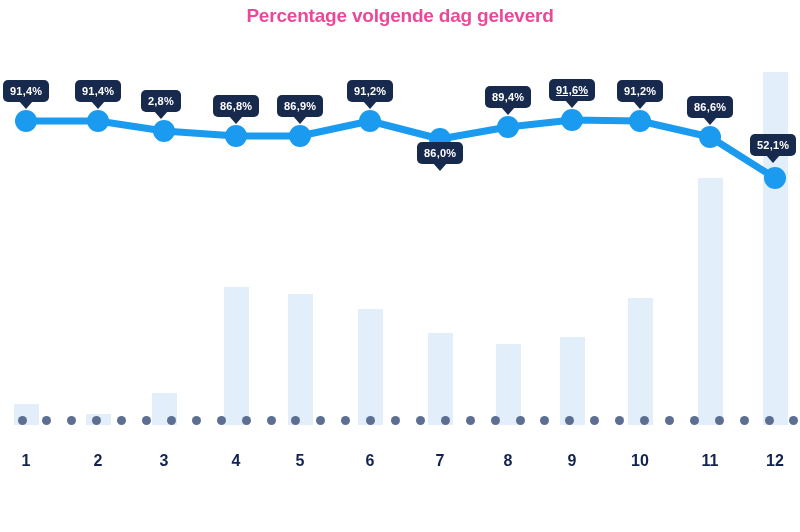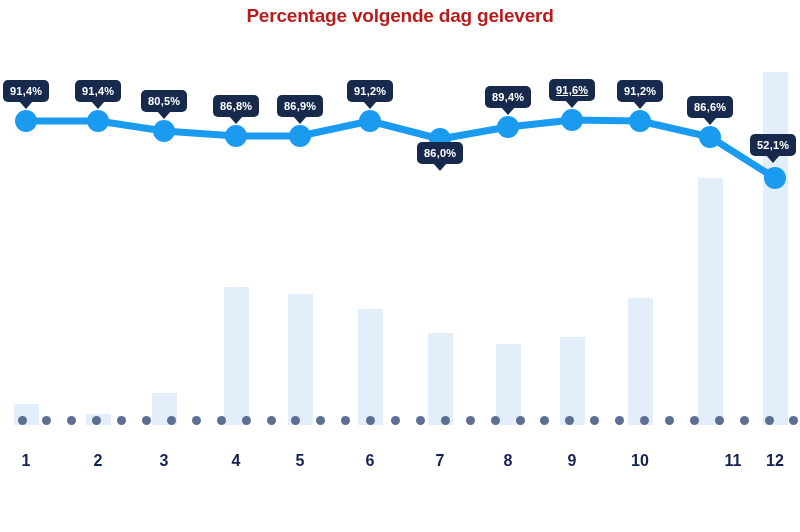--- a/index.html
+++ b/index.html
@@ -5,21 +5,21 @@
   html,body{margin:0;padding:0;}
   body{
     width:800px;height:532px;background:#ffffff;
     font-family:"Liberation Sans", sans-serif;
     overflow:hidden;position:relative;
   }
   #chart-root{position:absolute;inset:0;}
 
   .chart-title{
     position:absolute;left:0;right:0;top:4px;
-    text-align:center;color:#b91c1c;
+    text-align:center;color:#ec4899;
     font-size:19px;font-weight:700;line-height:24px;
     letter-spacing:-0.2px;
   }
   .chart-title span{display:block;}
 
   .plot{position:absolute;left:0;top:0;width:664px;height:470px;}
 
   .bar{
     position:absolute;background:#e3eefb;width:25px;
   }
@@ -133,21 +133,21 @@
         <div class="marker" style="left: 429px; top: 128px; background: rgb(26, 155, 240);"></div>
         <div class="marker" style="left: 497px; top: 116px; background: rgb(26, 155, 240);"></div>
         <div class="marker" style="left: 561px; top: 109px; background: rgb(26, 155, 240);"></div>
         <div class="marker" style="left: 629px; top: 110px; background: rgb(26, 155, 240);"></div>
         <div class="marker" style="left: 699px; top: 126px; background: rgb(26, 155, 240);"></div>
         <div class="marker" style="left: 764px; top: 167px; background: rgb(26, 155, 240);"></div>
       </div>
     <div id="tips-layer">
         <div class="tip" style="left: 3px; top: 80px;">91,4%</div>
         <div class="tip" style="left: 75px; top: 80px;">91,4%</div>
-        <div class="tip" style="left: 141px; top: 90px;">80,5%</div>
+        <div class="tip" style="left: 141px; top: 90px;">2,8%</div>
         <div class="tip" style="left: 213px; top: 95px;">86,8%</div>
         <div class="tip" style="left: 277px; top: 95px;">86,9%</div>
         <div class="tip" style="left: 347px; top: 80px;">91,2%</div>
         <div class="tip" style="left: 417px; top: 98px; margin-top: 44px;">86,0%</div>
         <div class="tip" style="left: 485px; top: 86px;">89,4%</div>
         <div class="tip" style="left: 549px; top: 79px; text-decoration: underline;">91,6%</div>
         <div class="tip" style="left: 617px; top: 80px;">91,2%</div>
         <div class="tip" style="left: 687px; top: 96px;">86,6%</div>
         <div class="tip" style="left: 750px; top: 134px;">52,1%</div>
       </div>
@@ -157,18 +157,18 @@
       <div class="xtick" style="left: -4px;">1</div>
       <div class="xtick" style="left: 68px;">2</div>
       <div class="xtick" style="left: 134px;">3</div>
       <div class="xtick" style="left: 206px;">4</div>
       <div class="xtick" style="left: 270px;">5</div>
       <div class="xtick" style="left: 340px;">6</div>
       <div class="xtick" style="left: 410px;">7</div>
       <div class="xtick" style="left: 478px;">8</div>
       <div class="xtick" style="left: 542px;">9</div>
       <div class="xtick" style="left: 610px;">10</div>
-      <div class="xtick" style="left: 703px;">11</div>
+      <div class="xtick" style="left: 680px;">11</div>
       <div class="xtick" style="left: 745px;">12</div>
     </div>
 
 
 </div>
 
 </body></html>

